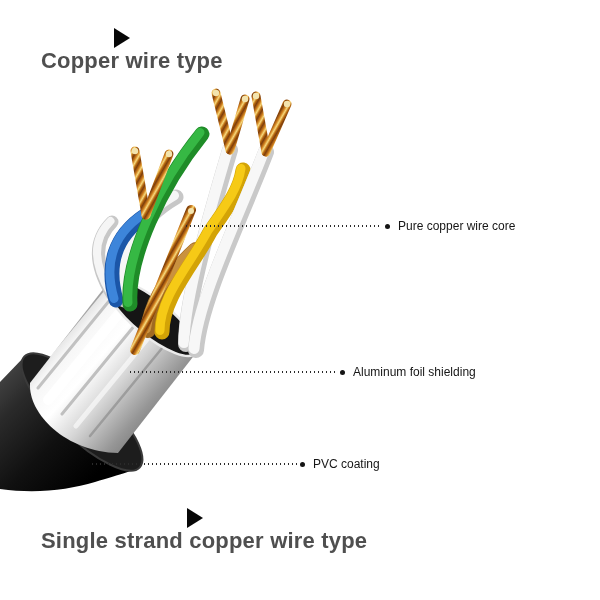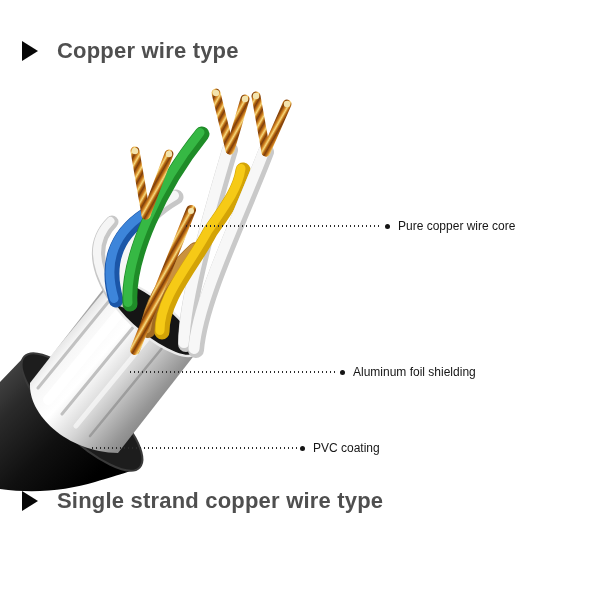--- a/index.html
+++ b/index.html
@@ -2,33 +2,33 @@
 <html><head>
 <meta charset="utf-8">
 <style>
   html,body{margin:0;padding:0;background:#fff;}
   .stage{
     position:relative;width:600px;height:600px;background:#ffffff;overflow:hidden;
     font-family:"Liberation Sans","DejaVu Sans",sans-serif;
   }
   .illus{position:absolute;left:0;top:0;width:600px;height:600px;}
   
-  .heading{position:absolute;display:flex;align-items:center;transform:translateY(-50%);white-space:nowrap;}
+  .heading{position:absolute;display:flex;align-items:center;transform:translateY(-50%);white-space:nowrap;flex-direction:column;}
   .tri{width:0;height:0;border-left:16px solid #070707;border-top:10px solid transparent;border-bottom:10px solid transparent;flex:0 0 auto;}
   .heading .txt{margin-left:19px;font-size:22px;font-weight:bold;color:#4f4f4f;letter-spacing:0.2px;}
   .heading-top{left:22px;top:51px;}
-  .heading-bottom{left:22px;top:501px;}
+  .heading-bottom{left:22px;top:531px;}
   
   .callout{position:absolute;display:flex;align-items:center;transform:translateY(-50%);white-space:nowrap;}
   .leader{height:2px;background-image:repeating-linear-gradient(90deg,#2a2a2a 0 1.5px,transparent 1.5px 4px);background-position:0 0;background-size:4px 1.5px;background-repeat:repeat-x;align-self:center;}
   .leader-dot{width:5px;height:5px;border-radius:50%;background:#141414;margin-left:3px;flex:0 0 auto;}
   .callout .txt{margin-left:8px;font-size:12px;color:#161616;}
   .callout-core{left:186px;top:226px;}  .callout-core .leader{width:196px;}
   .callout-foil{left:130px;top:372px;align-items:center;}  .callout-foil .leader{width:207px;}
-  .callout-pvc{left:92px;top:448px;text-align:right;}    .callout-pvc .leader{width:205px;}
+  .callout-pvc{left:92px;top:464px;text-align:right;}    .callout-pvc .leader{width:205px;}
   .wire{fill:none;stroke-linecap:round;}
 </style>
 </head>
 <body>
 
 <div class="stage">
 
   <svg class="illus" viewBox="0 0 600 600" aria-hidden="true">
     <defs>
       <linearGradient id="gJacket" x1="0" y1="0" x2="0.8" y2="0.75">

